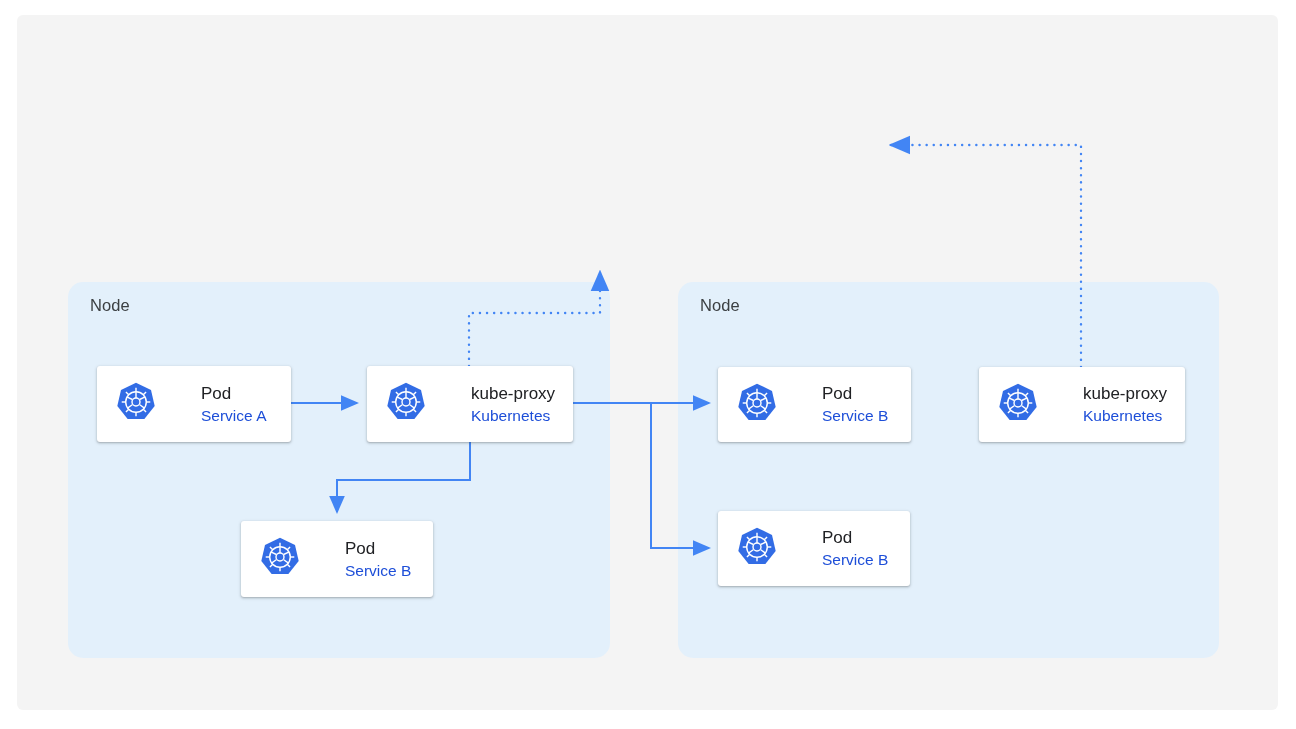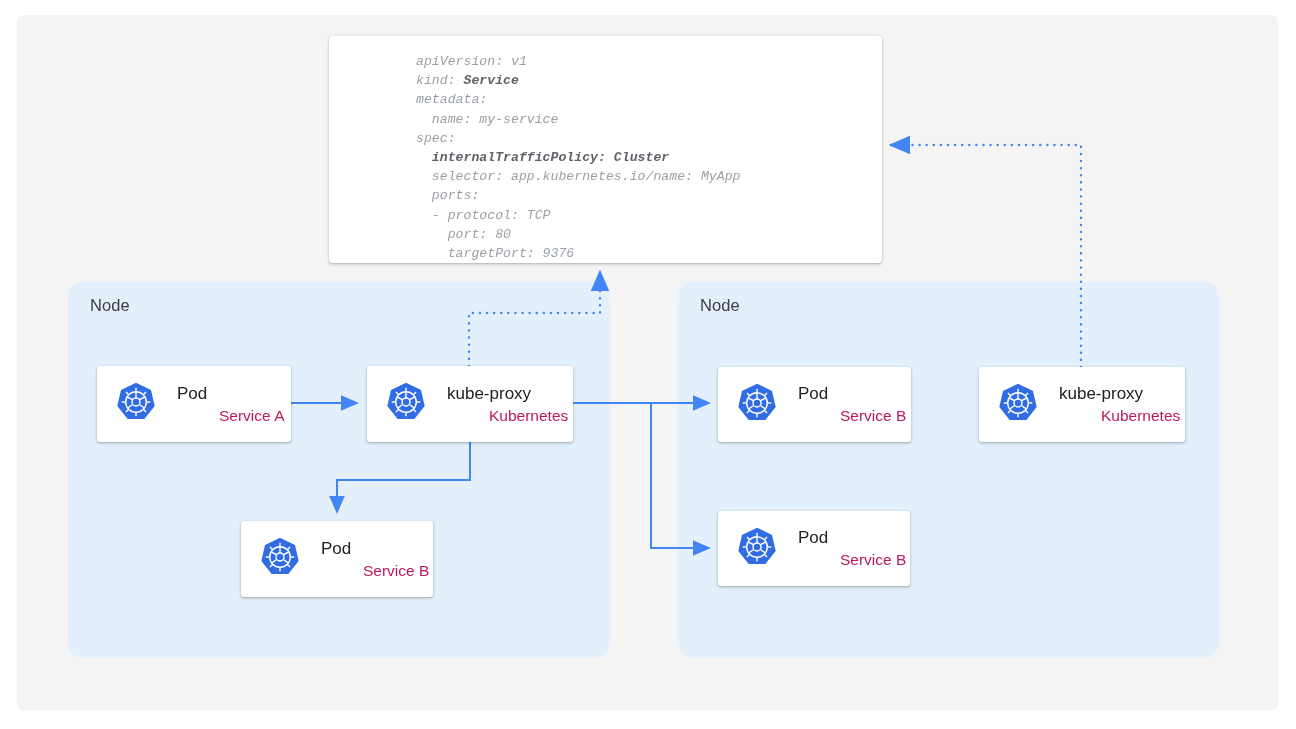--- a/index.html
+++ b/index.html
@@ -30,26 +30,26 @@
     position: absolute; left: 22px; top: 14px;
     font-size: 16.5px; color: #3c4043; letter-spacing: .1px;
   }
 
   
   .box {
     position: absolute;
     background: #ffffff;
     border-radius: 3px;
     box-shadow: 0 1px 2px rgba(60,64,67,.30), 0 1px 3px 1px rgba(60,64,67,.10);
-    display: flex; align-items: center;
+    display: flex; align-items: center; gap: 24px;
   }
   .box .k8s { flex: 0 0 auto; margin-left: 18px; }
   .box .txt { margin-left: 20px; display: flex; flex-direction: column; justify-content: center; }
   .box .title { font-size: 17px; color: #202124; line-height: 22px; white-space: nowrap; }
-  .box .sub   { font-size: 15.5px; color: #be185d; line-height: 21px; white-space: nowrap; margin-left: 42px; }
+  .box .sub   { font-size: 15.5px; color: #1d4ed8; line-height: 21px; white-space: nowrap; }
 
   
   .yaml {
     position: absolute; left: 329px; top: 36px;
     width: 553px; height: 227px;
     background: #ffffff; border-radius: 4px;
     box-shadow: 0 1px 2px rgba(60,64,67,.28), 0 1px 3px 1px rgba(60,64,67,.10);
     overflow: hidden;
   }
   .yaml pre {
@@ -70,33 +70,20 @@
 
   <div class="canvas"></div>
 
   <div class="node left">
     <div class="node-label">Node</div>
   </div>
   <div class="node right">
     <div class="node-label">Node</div>
   </div>
 
-  <div class="yaml">
-    <pre>apiVersion: v1
-kind: <b>Service</b>
-metadata:
-  name: my-service
-spec:
-  <b>internalTrafficPolicy: Cluster</b>
-  selector: app.kubernetes.io/name: MyApp
-  ports:
-  - protocol: TCP
-    port: 80
-    targetPort: 9376</pre>
-  </div>
 
   <svg class="wires" viewBox="0 0 1296 729">
     <defs>
       <marker id="ah-r" markerWidth="9" markerHeight="9" refX="8" refY="4.5" orient="auto">
         <path d="M0,0.6 L9,4.5 L0,8.4 z" fill="#4285f4"></path>
       </marker>
       <marker id="ah-d" markerWidth="9" markerHeight="9" refX="8" refY="4.5" orient="auto">
         <path d="M0,0.6 L9,4.5 L0,8.4 z" fill="#4285f4"></path>
       </marker>
       <marker id="ah-u" markerWidth="9" markerHeight="9" refX="8" refY="4.5" orient="auto">

